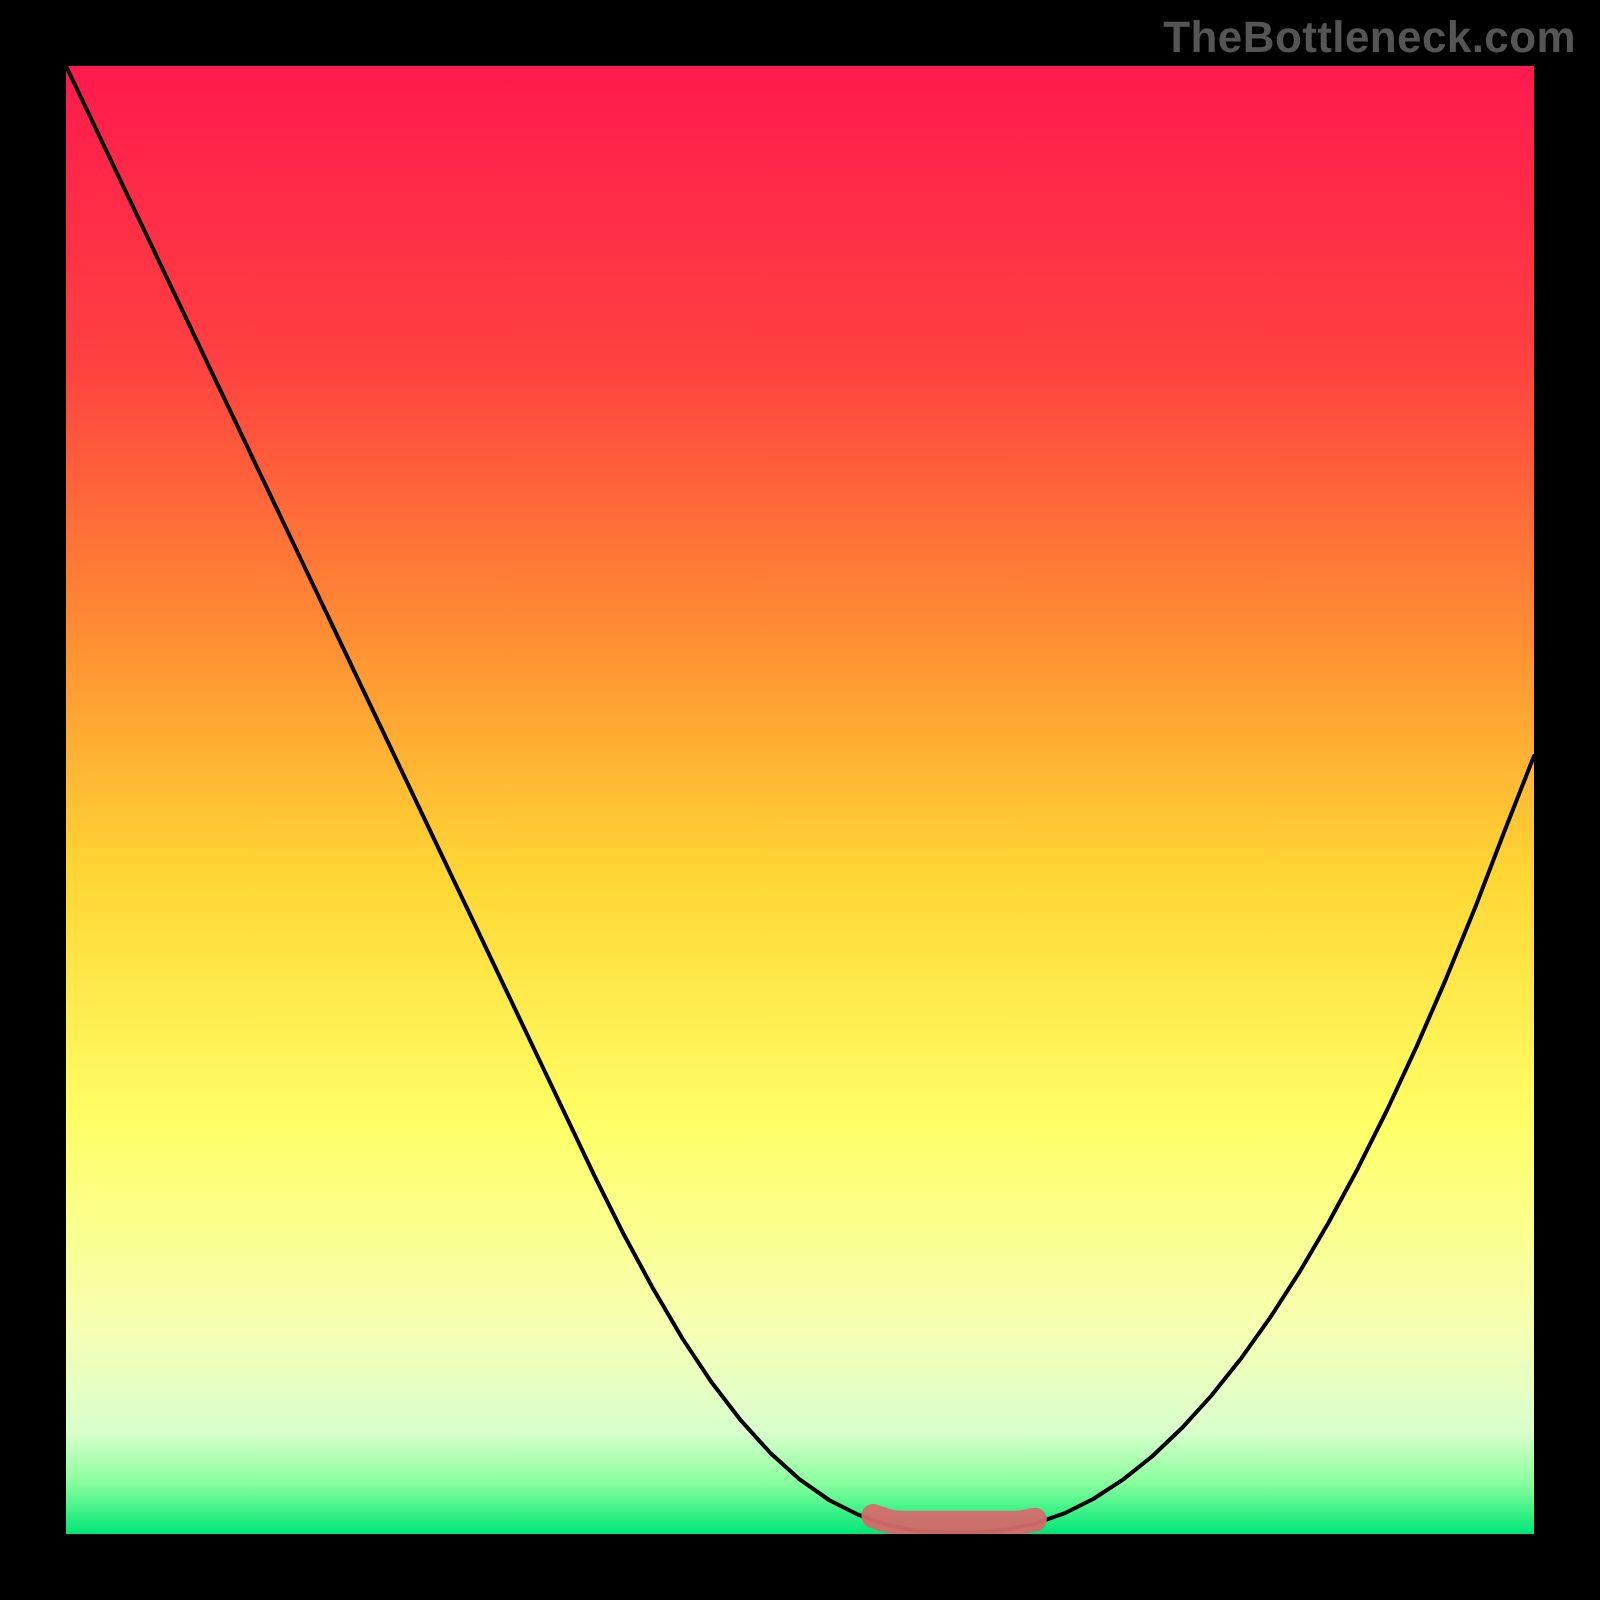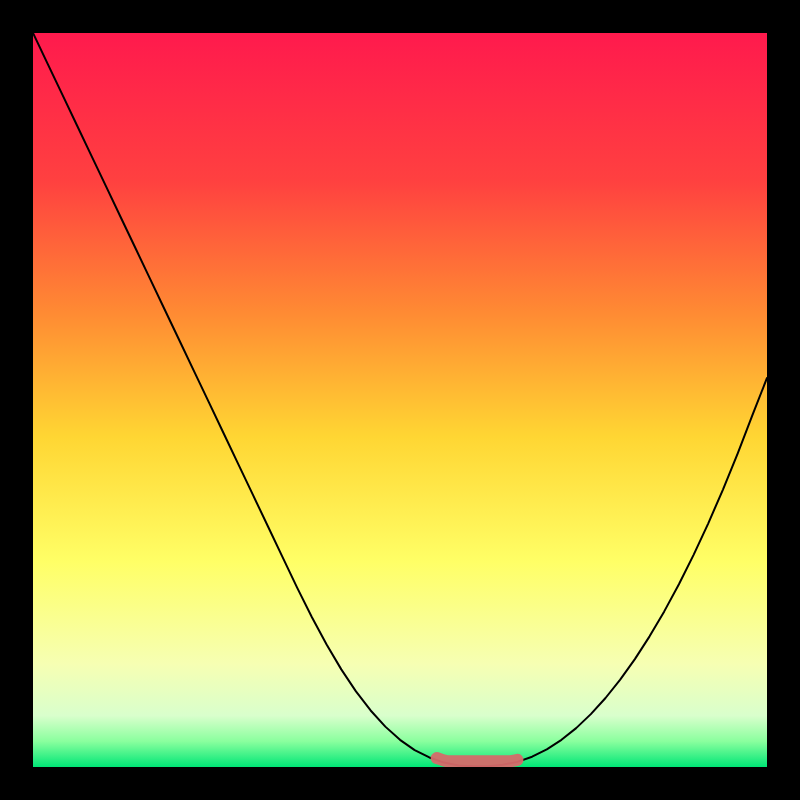--- a/index.html
+++ b/index.html
@@ -41,20 +41,21 @@
     top: 0;
     width: 734px;
     height: 734px;
     display: block;
   }
 </style>
 </head>
 <body>
 
 <div class="frame">
+  <div class="watermark">TheBottleneck.com</div>
   <div class="plot">
     <svg id="chart-svg" viewBox="0 0 734 734" preserveAspectRatio="none">
         <defs>
           <linearGradient id="bg-grad" x1="0" y1="0" x2="0" y2="1">
             <stop offset="0%" stop-color="#ff1a4d"></stop>
             <stop offset="20%" stop-color="#ff4040"></stop>
             <stop offset="38%" stop-color="#ff8a33"></stop>
             <stop offset="55.00000000000001%" stop-color="#ffd633"></stop>
             <stop offset="72%" stop-color="#ffff66"></stop>
             <stop offset="86%" stop-color="#f6ffb3"></stop>

